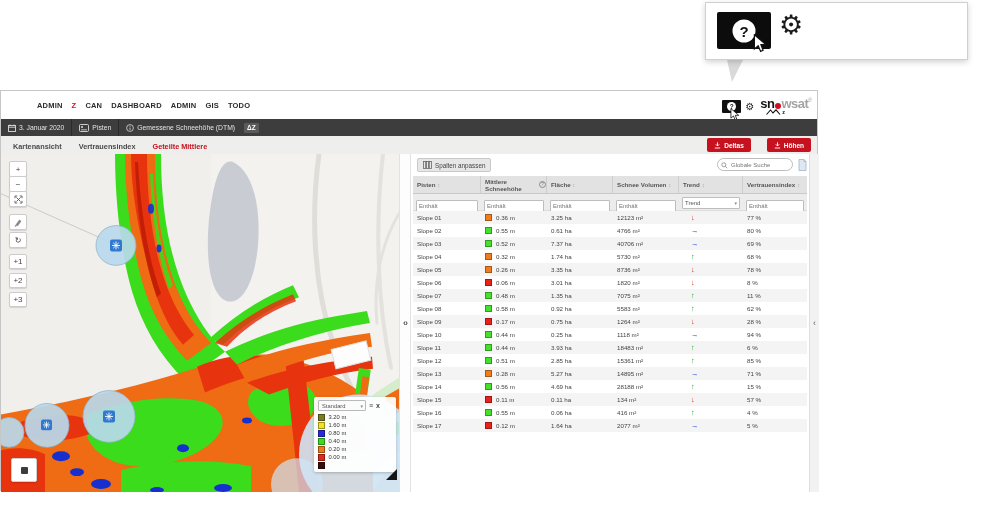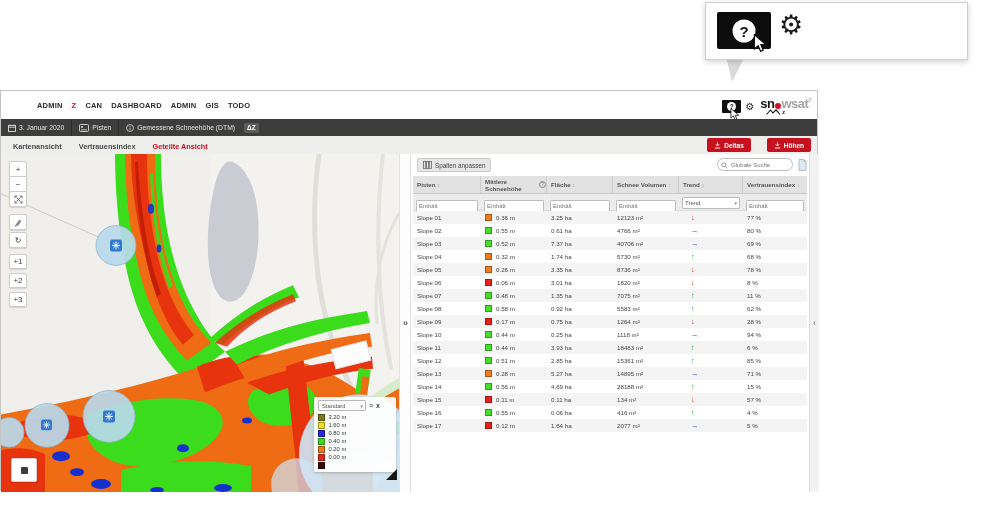--- a/index.html
+++ b/index.html
@@ -191,21 +191,21 @@
           </svg>
         <span>Gemessene Schneehöhe (DTM)</span>
       </span>
       <span class="db-dz">ΔZ</span>
     </div>
 
     <div class="tabbar">
       <div class="tabs">
         <span class="tab">Kartenansicht</span>
         <span class="tab">Vertrauensindex</span>
-        <span class="tab active">Geteilte Ansicht</span>
+        <span class="tab active">Geteilte Mittlere</span>
       </div>
       <div class="tab-actions">
         <button class="red-btn">
           <svg width="7" height="7" viewBox="0 0 7 7">
               <path d="M3.5,0.3 V3.8 M1.8,2.3 L3.5,4 L5.2,2.3 M0.8,6 H6.2" stroke="#fff" stroke-width="0.9" fill="none"></path>
             </svg>
           <span>Deltas</span>
         </button>
         <button class="red-btn">
           <svg width="7" height="7" viewBox="0 0 7 7">

